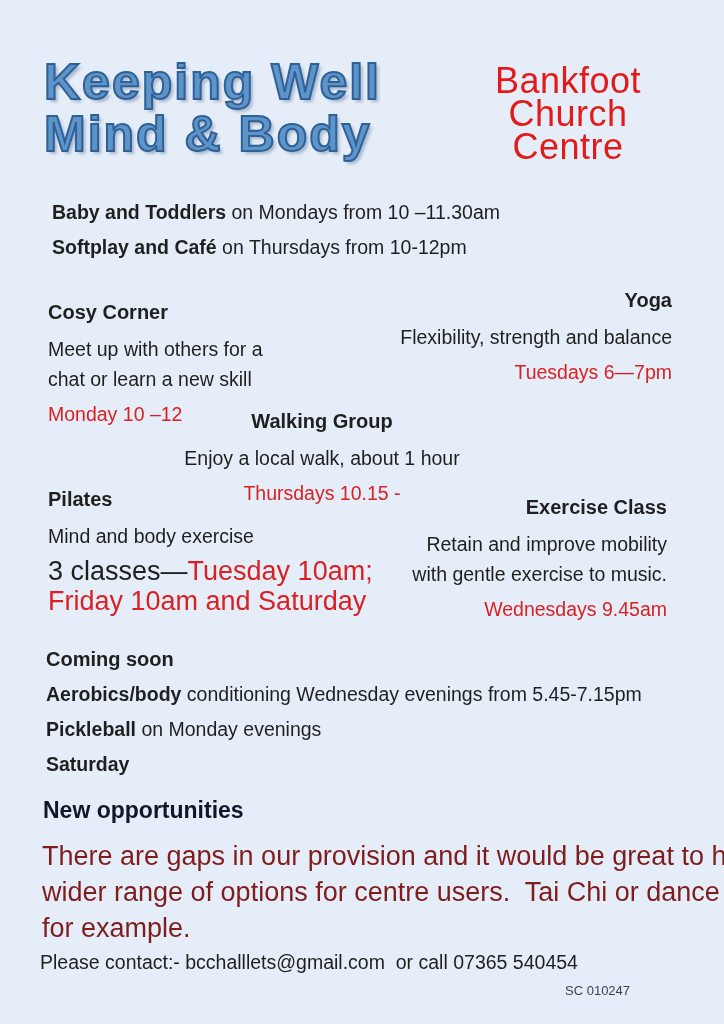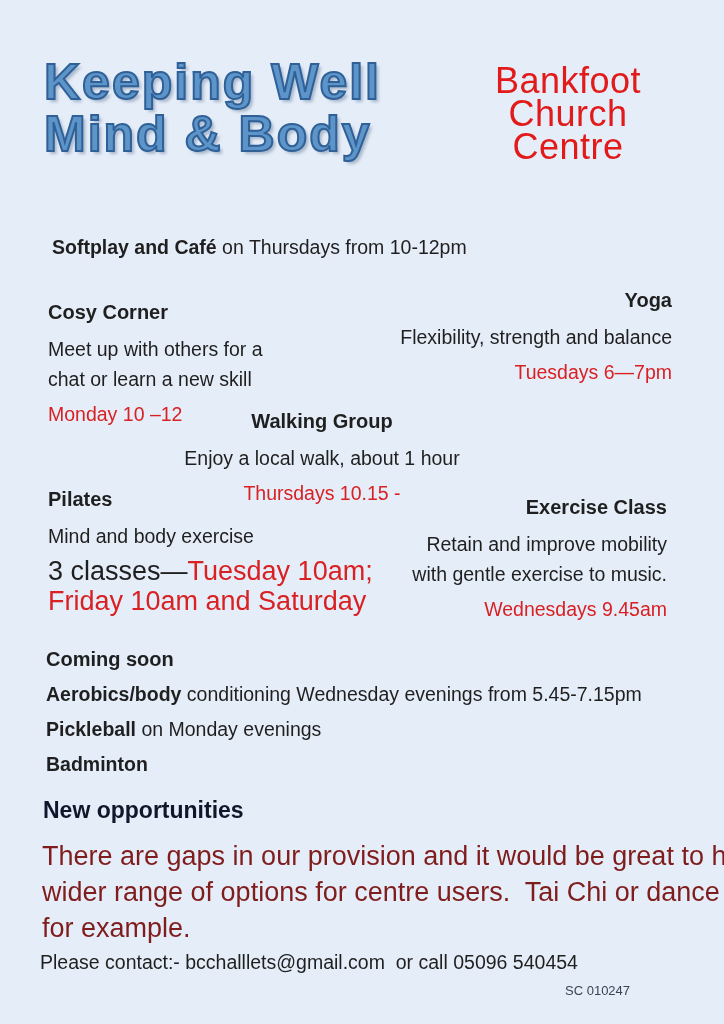--- a/index.html
+++ b/index.html
@@ -61,20 +61,23 @@
     <div>Keeping Well</div>
     <div>Mind &amp; Body</div>
   </div>
 
   <div class="abs org-title" style="left:462px; top:44px; width:212px;">
     <div>Bankfoot</div>
     <div>Church</div>
     <div>Centre</div>
   </div>
 
+  <div class="abs line" style="left:52px; top:181px;">
+    <span class="b">Baby and Toddlers</span><span> on Mondays from 10 –11.30am</span>
+  </div>
   <div class="abs line" style="left:52px; top:216px;">
     <span class="b">Softplay and Café</span><span> on Thursdays from 10-12pm</span>
   </div>
 
   <div class="abs" style="left:48px; top:280px;">
     <div class="act-title">Cosy Corner</div>
     <div class="act-desc">Meet up with others for a
 chat or learn a new skill</div>
     <div class="act-time">Monday 10 –12</div>
   </div>
@@ -109,25 +112,25 @@
 
   <div class="abs" style="left:46px; top:628px;">
     <div class="cs-title">Coming soon</div>
     <div class="cs-item">
       <span class="b">Aerobics/body</span><span> conditioning Wednesday evenings from 5.45-7.15pm</span>
     </div>
     <div class="cs-item">
       <span class="b">Pickleball</span><span> on Monday evenings</span>
     </div>
     <div class="cs-item">
-      <span class="b">Badminton</span><span></span>
+      <span class="b">Saturday</span><span></span>
     </div>
   </div>
 
   <div class="abs newopp-title" style="left:43px; top:776px;">New opportunities</div>
   <div class="abs newopp-body" style="left:42px; top:818px;">There are gaps in our provision and it would be great to have a
 wider range of options for centre users.  Tai Chi or dance classes
 for example.</div>
 
-  <div class="abs contact" style="left:40px; top:931px;">Please contact:- bcchalllets@gmail.com  or call 05096 540454</div>
+  <div class="abs contact" style="left:40px; top:931px;">Please contact:- bcchalllets@gmail.com  or call 07365 540454</div>
   <div class="abs sc-code" style="left:565px; top:963px;">SC 010247</div>
 
 </div>
 
 </body></html>

